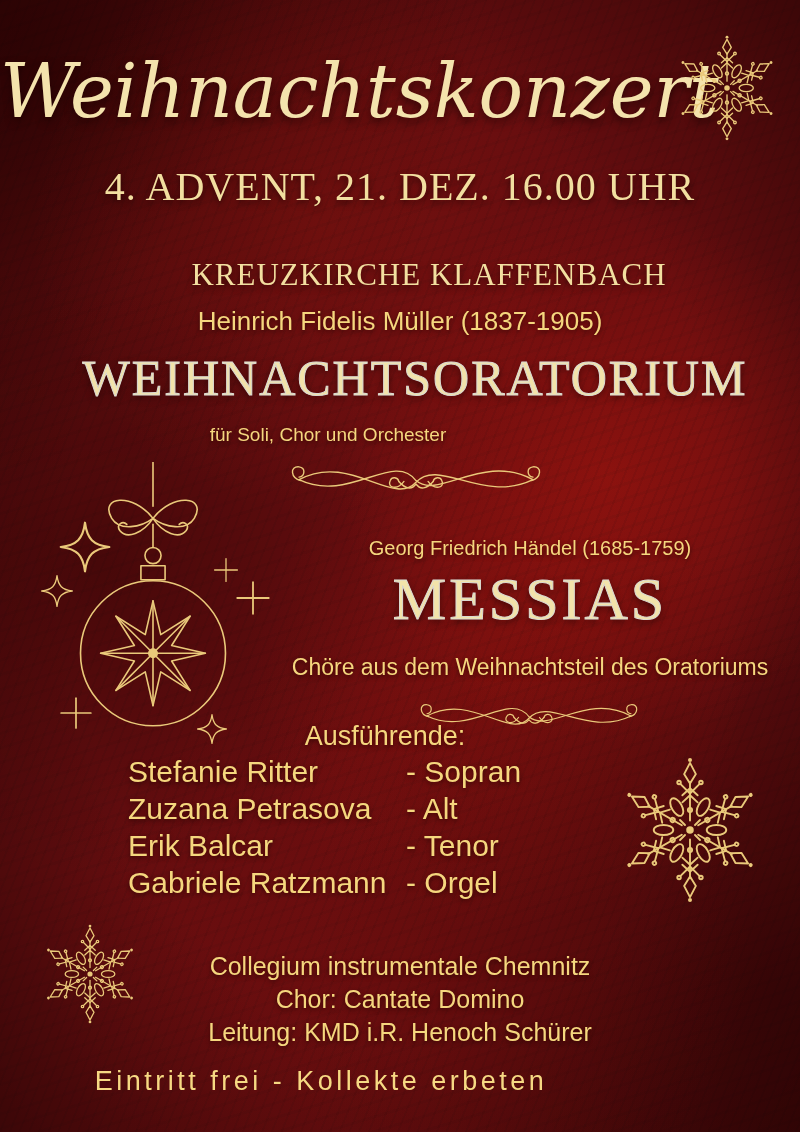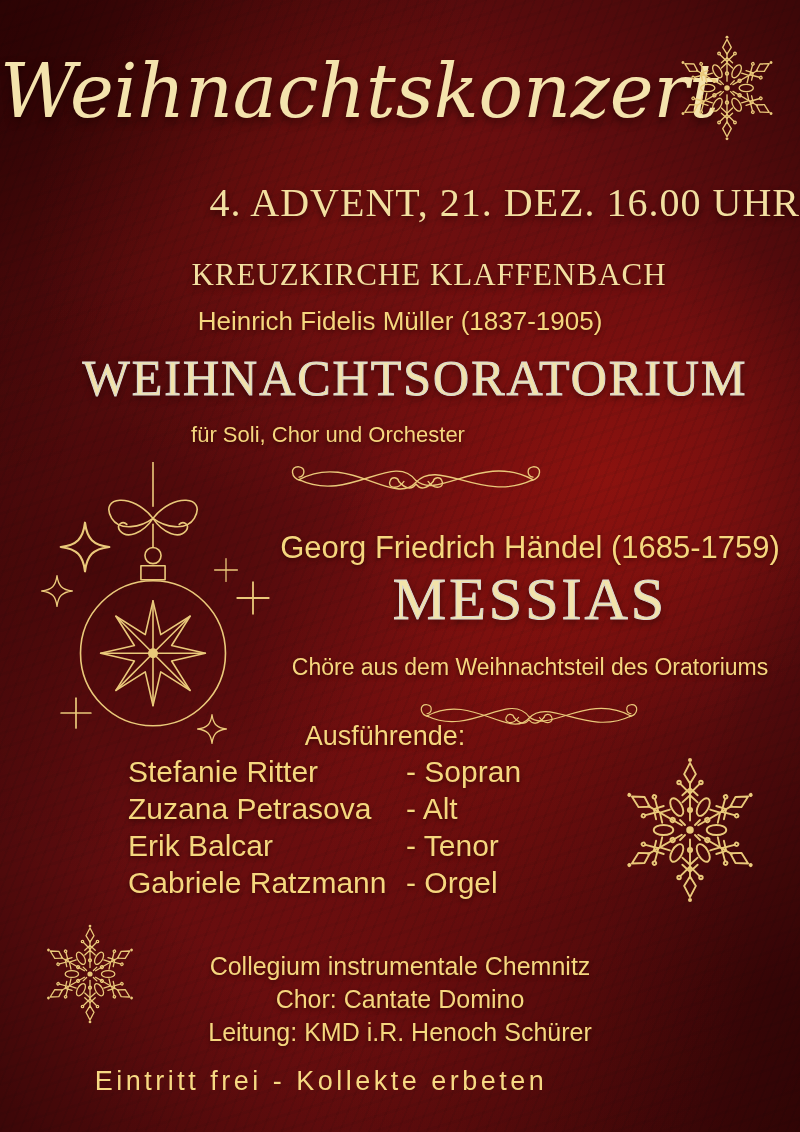--- a/index.html
+++ b/index.html
@@ -32,34 +32,34 @@
     font-family:"DejaVu Serif",serif;font-style:italic;font-weight:400;
     font-size:74px;line-height:130px;color:#f4e3ad;
     text-shadow:0 4px 9px rgba(25,0,0,.65);
   }
   .caps{
     left:0;width:800px;text-align:center;
     font-family:"Liberation Serif",serif;
     color:#f2dfa0;letter-spacing:1px;
     text-shadow:0 3px 6px rgba(25,0,0,.6);
   }
-  .line-date{top:180px;font-size:40px;line-height:46px;text-align:right;}
+  .line-date{top:164px;font-size:40px;line-height:46px;}
   .line-venue{top:252px;font-size:31px;line-height:46px;padding-left:29px;}
   .gold{
     color:#f5d77e;text-shadow:0 2px 4px rgba(30,0,0,.55);
   }
   .composer1{left:0;top:305px;width:800px;font-size:26px;line-height:32px;}
   .bigcaps{
     font-family:"Liberation Serif",serif;color:#f2e3aa;
     -webkit-text-stroke:1px #dbdad2;
     text-shadow:0 3px 7px rgba(25,0,0,.6);
   }
   .work1{left:0;top:350px;width:800px;font-size:50px;line-height:56px;letter-spacing:2px;transform:translateX(15px);}
-  .sub1{left:0;top:420px;width:656px;font-size:22px;line-height:29px;}
-  .composer2{left:260px;top:532px;width:540px;font-size:31px;line-height:32px;}
+  .sub1{left:0;top:420px;width:656px;font-size:19px;line-height:29px;}
+  .composer2{left:260px;top:532px;width:540px;font-size:20px;line-height:32px;}
   .messias{left:260px;top:567px;width:540px;font-size:60px;line-height:64px;letter-spacing:3px;}
   .sub2{left:260px;top:653px;width:540px;font-size:23px;line-height:29px;}
   .performers-heading{left:0;top:720px;width:770px;font-size:27px;line-height:33px;}
   .performers{left:128px;top:753px;width:560px;}
   .prow{display:grid;grid-template-columns:278px auto;height:37px;align-items:center;
         font-size:30px;color:#f5d77e;text-shadow:0 2px 4px rgba(30,0,0,.55);}
   .ensembles{left:0;top:950px;width:800px;font-size:25px;line-height:33px;}
   .footer{left:0;top:1064px;width:642px;font-size:27px;line-height:34px;letter-spacing:3.5px;color:#f6d983;}
   svg.deco{position:absolute;overflow:visible;}
   svg.deco *{vector-effect:non-scaling-stroke;}

